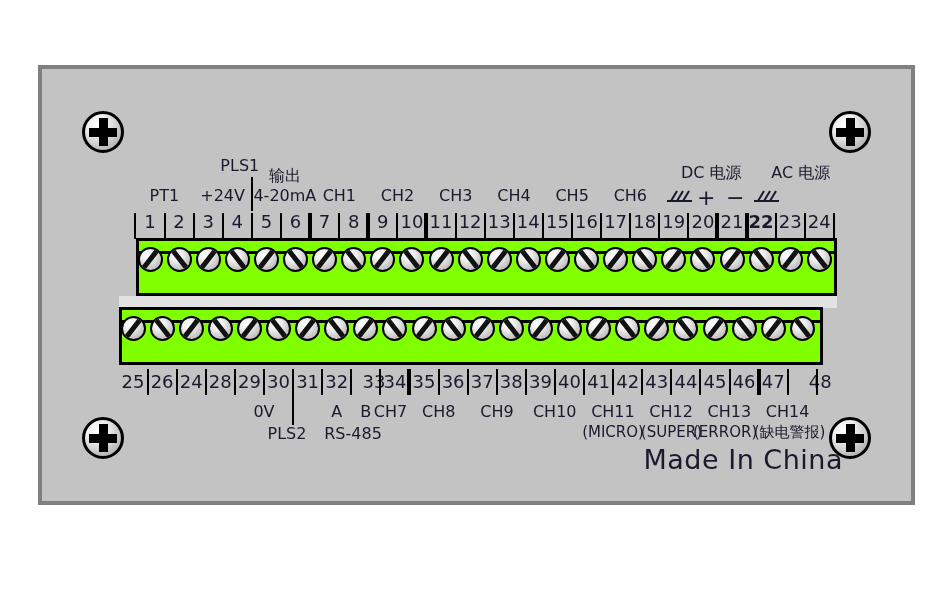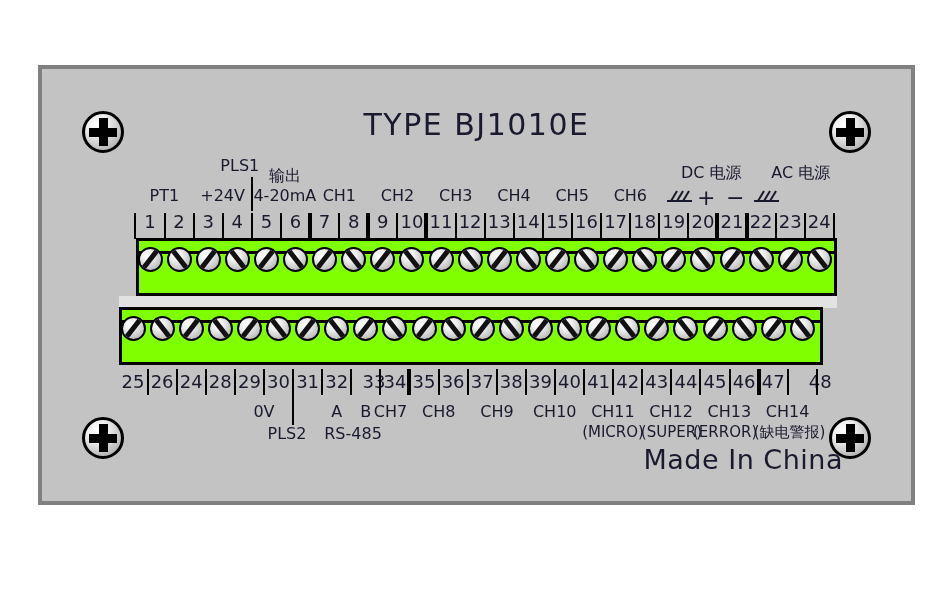--- a/index.html
+++ b/index.html
@@ -210,21 +210,20 @@
   </div>
   <div class="corner-screw" id="screw-bl">
     <span class="cross-v"></span>
     <span class="cross-h"></span>
   </div>
   <div class="corner-screw" id="screw-br">
     <span class="cross-v"></span>
     <span class="cross-h"></span>
   </div>
 
-  <div class="model-title">TYPE BJ1010E</div>
 
   <div id="top-annotations">
       <div class="ann" style="top: 118px; left: 107.55px;">PT1</div>
       <div class="ann" style="top: 118px; left: 158.25px;">+24V</div>
       <div class="ann" style="top: 88px; left: 178.35px;">PLS1</div>
       <div class="leader" style="left: 208.85px; top: 108px; height: 34px;"></div>
       <div class="ann cn" style="top: 98px; left: 226.95px;">输出</div>
       <div class="ann" style="top: 118px; left: 211.45px;">4-20mA</div>
       <div class="ann" style="top: 118px; left: 280.65px;">CH1</div>
       <div class="ann" style="top: 118px; left: 338.85px;">CH2</div>
@@ -265,21 +264,21 @@
       <div class="num" style="left: 413.1px;">12</div>
       <div class="num" style="left: 442.2px;">13</div>
       <div class="num" style="left: 471.3px;">14</div>
       <div class="num" style="left: 500.4px;">15</div>
       <div class="num" style="left: 529.5px;">16</div>
       <div class="num" style="left: 558.6px;">17</div>
       <div class="num" style="left: 587.7px;">18</div>
       <div class="num" style="left: 616.8px;">19</div>
       <div class="num" style="left: 645.9px;">20</div>
       <div class="num" style="left: 675px;">21</div>
-      <div class="num" style="left: 704.1px;">22</div>
+      <div class="num" style="left: 704.1px; font-weight: bold;">22</div>
       <div class="num" style="left: 733.2px;">23</div>
       <div class="num" style="left: 762.3px;">24</div>
       <div class="tick" style="left: 92.45px; top: 4px; height: 26px;"></div>
       <div class="tick" style="left: 121.55px; top: 4px; height: 26px;"></div>
       <div class="tick" style="left: 150.65px; top: 4px; height: 26px;"></div>
       <div class="tick" style="left: 179.75px; top: 4px; height: 26px;"></div>
       <div class="tick" style="left: 208.85px; top: 4px; height: 26px;"></div>
       <div class="tick" style="left: 237.95px; top: 4px; height: 26px;"></div>
       <div class="tick thick" style="left: 266.05px; top: 4px; height: 26px;"></div>
       <div class="tick" style="left: 296.15px; top: 4px; height: 26px;"></div>

